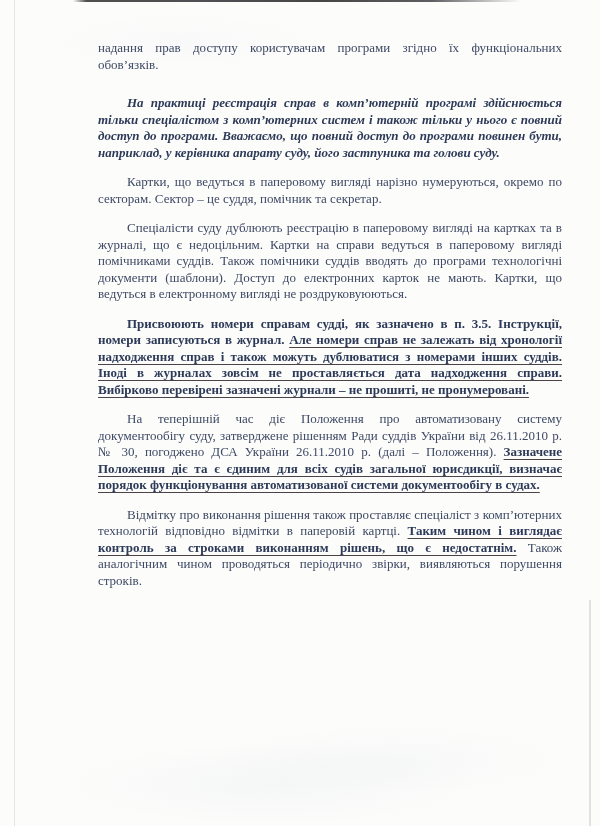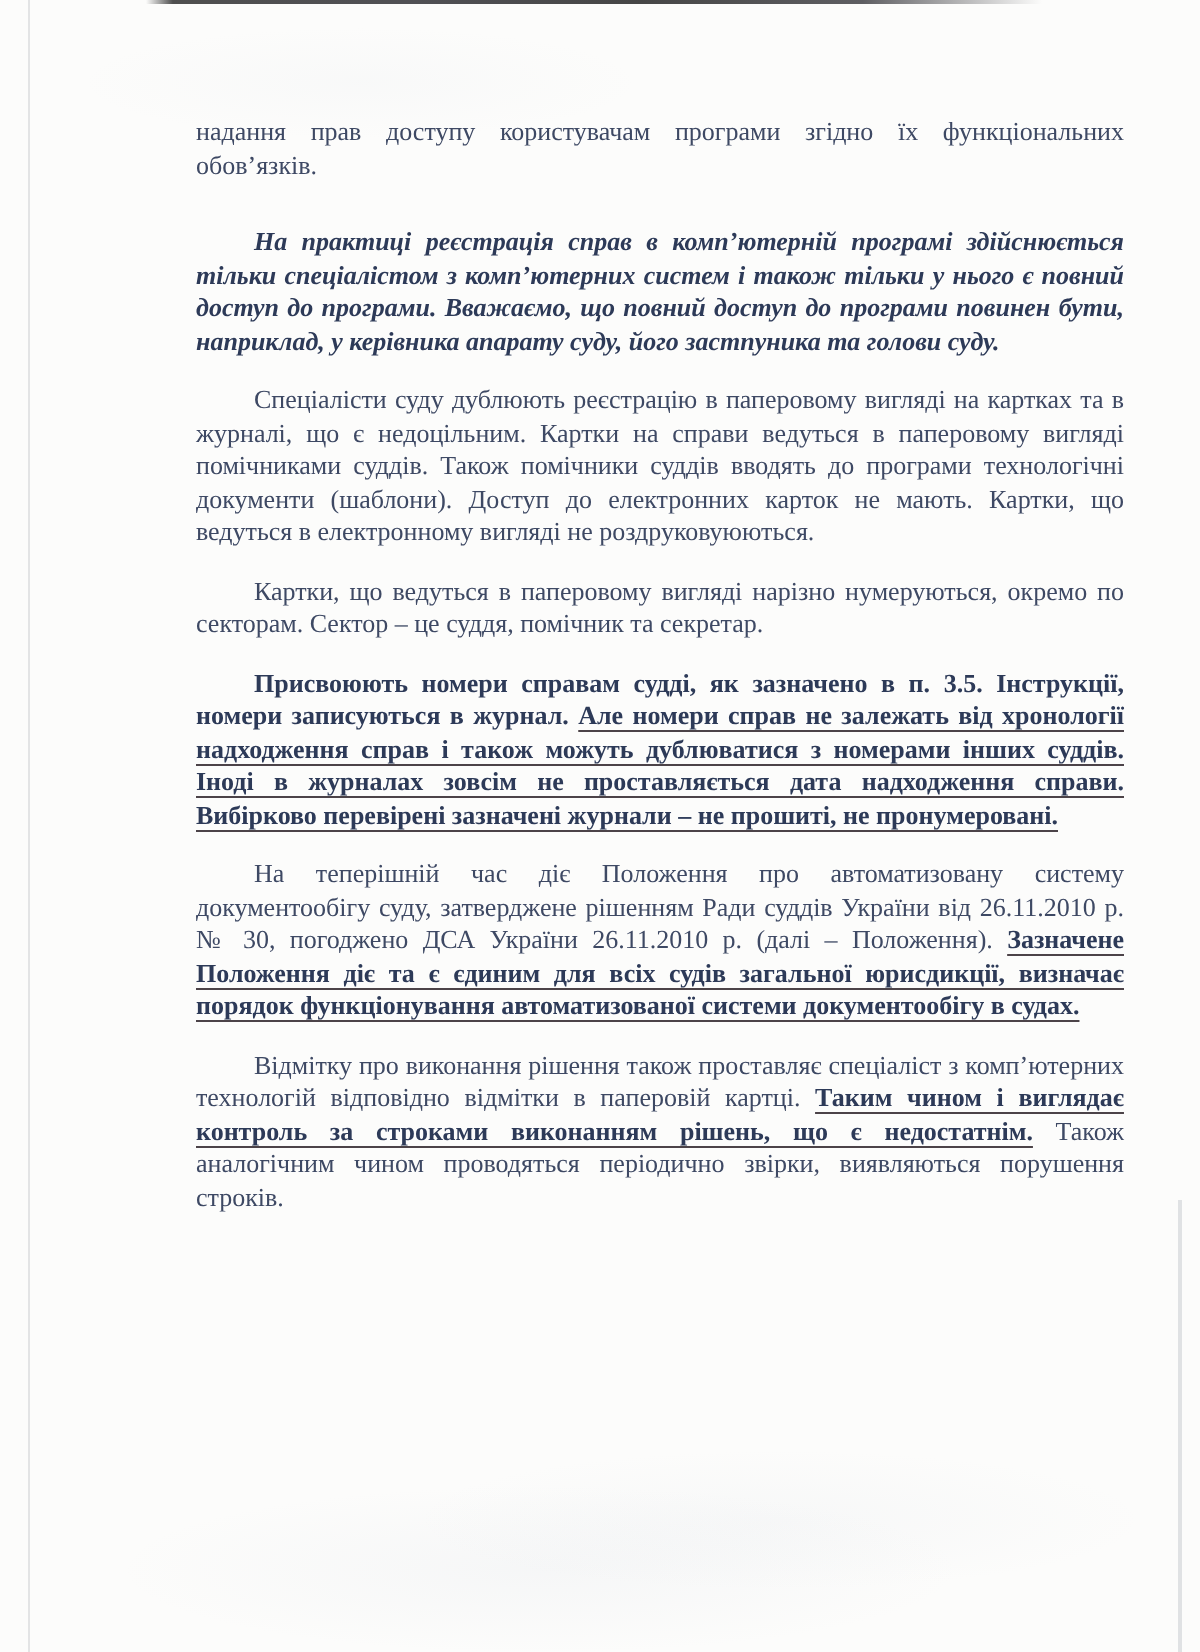--- a/index.html
+++ b/index.html
@@ -37,21 +37,21 @@
   .scan-right-line {
     position: absolute;
     top: 600px; left: 589px;
     width: 2px; height: 226px;
     background: rgba(160,165,175,0.30);
   }
   
   .content {
     position: absolute;
     left: 98px;
-    top: 58px;
+    top: 40px;
     width: 464px;
     color: var(--text-color, #3e4964);
     font-size: 13px;
     line-height: 16.5px;
     text-align: justify;
   }
   .content p {
     margin: 0 0 13px 0;
   }
   .content p.indent { text-indent: 29px; }
@@ -71,19 +71,19 @@
 </head>
 <body>
 
 <div class="page">
   <div class="scan-top-edge"></div>
   <div class="scan-left-line"></div>
   <div class="scan-right-line"></div>
   <div class="content">
       <p class="gap-large"><span>надання прав доступу користувачам  програми згідно їх функціональних обов’язків.</span></p>
       <p class="indent"><span class="b i">На практиці  реєстрація справ в комп’ютерній програмі здійснюється тільки спеціалістом з комп’ютерних систем і також тільки у нього є повний доступ до програми. Вважаємо, що повний доступ до програми повинен бути, наприклад, у керівника апарату суду, його застпуника та голови суду.</span></p>
+      <p class="indent"><span>Картки, що ведуться в паперовому вигляді нарізно нумеруються, окремо по секторам. Сектор – це суддя, помічник та секретар.</span></p>
       <p class="indent"><span>Спеціалісти суду дублюють реєстрацію в паперовому вигляді на картках та в журналі, що є недоцільним. Картки на справи ведуться в паперовому вигляді  помічниками суддів. Також помічники суддів вводять до програми технологічні документи (шаблони). Доступ до електронних карток не мають.  Картки, що ведуться в електронному вигляді не роздруковуюються.</span></p>
-      <p class="indent"><span>Картки, що ведуться в паперовому вигляді нарізно нумеруються, окремо по секторам. Сектор – це суддя, помічник та секретар.</span></p>
       <p class="indent"><span class="b">Присвоюють номери справам судді, як зазначено в  п. 3.5. Інструкції,  номери записуються в журнал. </span><span class="b u">Але  номери справ не залежать від хронології надходження справ і також можуть дублюватися з номерами інших суддів. Іноді в журналах зовсім не проставляється дата надходження справи. Вибірково перевірені зазначені журнали – не прошиті, не пронумеровані.</span></p>
       <p class="indent"><span>На теперішній час діє Положення про автоматизовану систему документообігу суду, затверджене рішенням Ради суддів України від 26.11.2010 р. № 30,  погоджено ДСА України 26.11.2010 р. (далі – Положення). </span><span class="b u">Зазначене Положення діє та є єдиним  для всіх судів загальної юрисдикції, визначає порядок функціонування автоматизованої системи документообігу в судах.</span></p>
       <p class="indent"><span>Відмітку про виконання рішення також проставляє спеціаліст з комп’ютерних технологій відповідно відмітки в паперовій картці. </span><span class="b u">Таким чином і виглядає контроль за строками виконанням  рішень, що є недостатнім.</span><span> Також аналогічним  чином проводяться періодично звірки, виявляються порушення строків.</span></p>
     </div>
 </div>
 
 </body></html>

